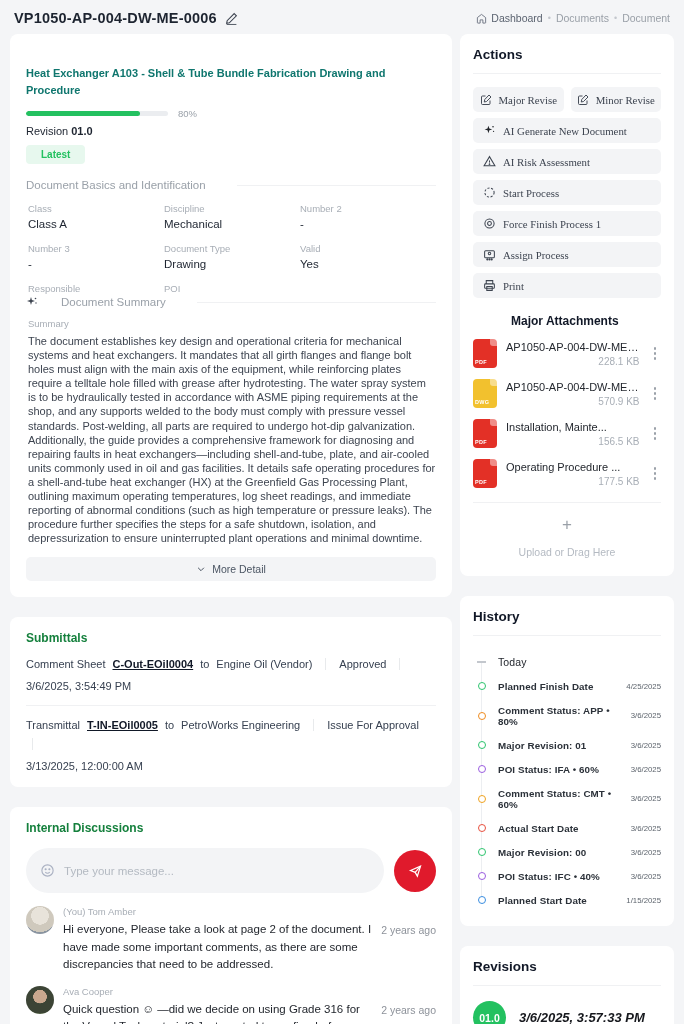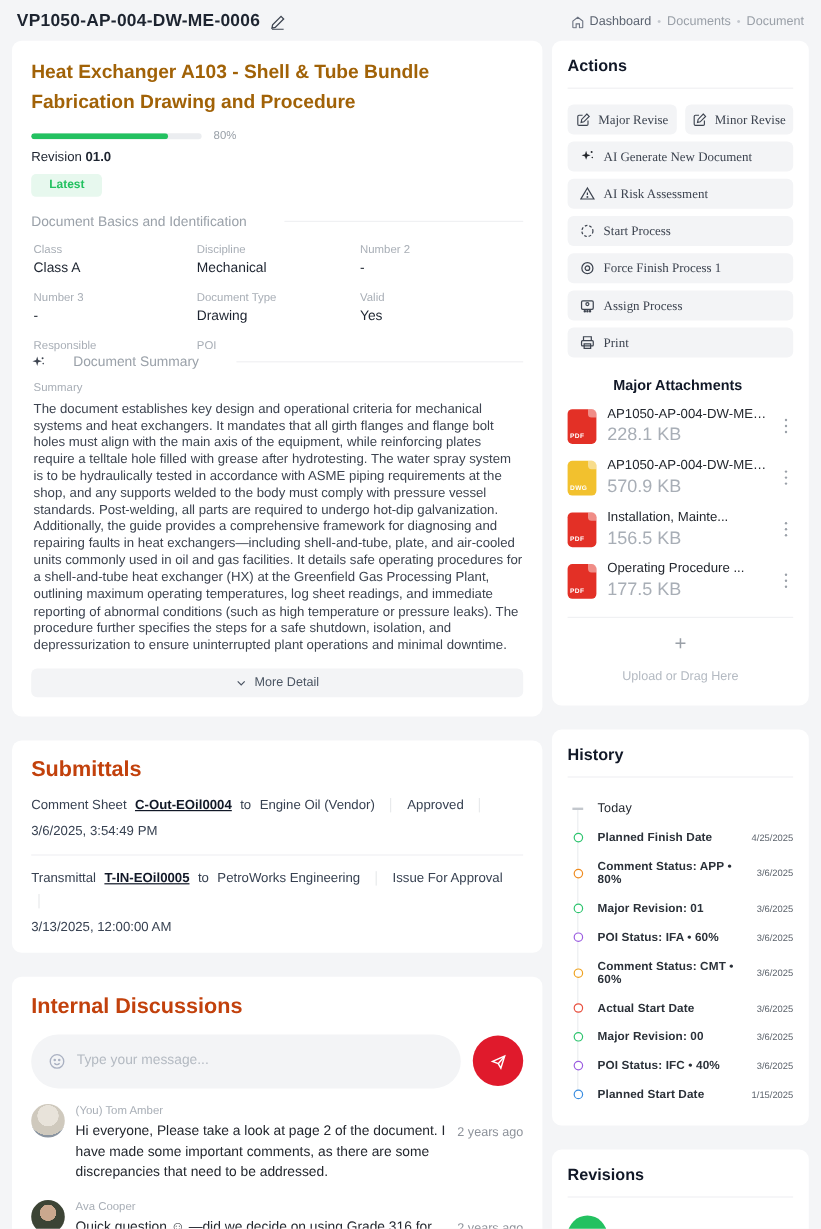--- a/index.html
+++ b/index.html
@@ -18,41 +18,41 @@
   .breadcrumb .bc-home { color:#6b7280; display:flex; align-items:center; gap:4px; }
   .breadcrumb .bc-main { color:#5b6370; }
   .bc-sep { color:#c3c7cd; font-size:9px; }
   
   .content { display:flex; gap:8px; padding:0 10px 10px 10px; align-items:flex-start; }
   .col-left { width:442px; flex:0 0 442px; }
   .col-right { width:214px; flex:0 0 214px; }
   .card { background:#fff; border-radius:8px; margin-bottom:20px; }
   
   .card-doc { padding:15px 16px 16px 16px; }
-  .doc-title { font-size:16px; font-weight:bold; line-height:1.55; color:#a16207; }
+  .doc-title { font-size:11px; font-weight:bold; line-height:1.55; color:#0f766e;margin-top:16px; }
   .progress-row { display:flex; align-items:center; gap:10px; margin-top:9px; }
   .progress-track { width:142px; height:5px; border-radius:3px; background:#ebedf0; overflow:hidden; }
   .progress-fill { height:100%; border-radius:3px; }
   .progress-label { font-size:9.5px; color:#9aa1a9; }
   .revision-line { margin-top:6px; font-size:11px; color:#1d2430; }
   .revision-line b { font-weight:bold; }
   .badge-latest { display:inline-block; margin-top:8px; font-size:10px; padding:4px 15px; border-radius:4px; font-weight:bold; }
   .sec-header { display:flex; align-items:center; margin-top:15px; font-size:11.5px; color:#9aa1a9; gap:23px; }
   .sec-header .sec-line { flex:1; height:1px; background:#f0f1f3; margin-left:8px; }
   .basics-grid { display:grid; grid-template-columns:1fr 1fr 1fr; row-gap:13px; margin-top:12px; padding-left:2px; }
   .field .f-label { font-size:9.5px; color:#a8aeb6; }
   .field .f-value { font-size:11.5px; color:#1d2430; margin-top:4px; }
   .summary-label { font-size:9.5px; color:#a8aeb6; margin-top:10px; padding-left:2px; }
   .summary-text { font-size:11px; line-height:1.28; color:#3d4450; margin-top:5px; padding-left:2px; }
   .more-btn { margin-top:12px; height:24px; background:#f3f4f6; border:none; border-radius:5px; width:100%;
               font-size:10.5px; color:#4b5563; display:flex; align-items:center; justify-content:center; gap:6px; cursor:pointer;
               font-family:"Liberation Sans",sans-serif; }
   
   .card-sub { padding:14px 16px 15px 16px; }
-  .card-h { font-size:18px; font-weight:bold; color:#c2410c; }
+  .card-h { font-size:12px; font-weight:bold; color:#15803d; }
   .sub-row { display:flex; align-items:center; gap:7px; margin-top:13px; font-size:11px; color:#374151; flex-wrap:wrap; }
   .sub-code { font-weight:bold; color:#111827; text-decoration:underline; cursor:pointer; }
   .sub-div { width:1px; height:12px; background:#e8eaec; margin:0 6px; }
   .sub-date { margin-top:10px; font-size:11px; color:#374151; }
   .sub-hr { height:1px; background:#f0f1f3; margin-top:13px; }
   
   .card-disc { padding:14px 16px 14px 16px; }
   .chat-row { display:flex; align-items:center; gap:10px; margin-top:13px; }
   .chat-input-wrap { flex:1; background:#f3f4f6; border-radius:23px; height:45px; display:flex; align-items:center; padding:0 14px; gap:9px; }
   .chat-input { border:none; outline:none; background:transparent; flex:1; font-size:11.5px; color:#374151; font-family:"Liberation Sans",sans-serif; }
@@ -75,21 +75,21 @@
            font-size:10.8px; color:#3d4450; padding:0 10px; cursor:pointer; font-family:Liberation Serif, serif; white-space:nowrap; }
   .a-btn.half { flex:1; justify-content:center; padding:0 4px; }
   .a-btn.full { width:100%; margin-top:6px; justify-content:flex-start; }
   .attach-h { font-size:12px; font-weight:bold; margin-top:16px; color:#111827;padding-left:38px; }
   .attach-row { display:flex; align-items:center; gap:9px; margin-top:11px; }
   .file-icon { width:24px; height:29px; border-radius:4px; position:relative; flex:0 0 24px; }
   .file-fold { position:absolute; top:0; right:0; width:7px; height:7px; background:#fff; opacity:.45; border-bottom-left-radius:3px; }
   .file-kind { position:absolute; bottom:3px; left:2px; font-size:5.5px; font-weight:bold; color:#fff; letter-spacing:.3px; }
   .attach-meta { flex:1; min-width:0; }
   .attach-name { font-size:11px; color:#23272e; white-space:nowrap; overflow:hidden; text-overflow:ellipsis; }
-  .attach-size { font-size:15px; color:#a8aeb6; margin-top:3px; }
+  .attach-size { font-size:10px; color:#a8aeb6; margin-top:3px;text-align:right; }
   .kebab { display:flex; flex-direction:column; gap:2.5px; padding:4px 5px; cursor:pointer; }
   .kebab i { width:2.5px; height:2.5px; border-radius:50%; background:#9aa0a8; }
   .upload-hr { height:1px; background:#f0f1f3; margin-top:14px; }
   .upload-zone { text-align:center; padding:13px 0 4px 0; cursor:pointer; }
   .upload-plus { font-size:17px; color:#9aa0a8; line-height:1; }
   .upload-hint { font-size:10.5px; color:#b4bac2; margin-top:13px; }
   
   .timeline { position:relative; margin-top:13px; padding-left:2px; }
   .timeline::before { content:""; position:absolute; left:8px; top:14px; bottom:10px; width:1px; background:#eceef1; }
   .tl-row { display:flex; align-items:center; gap:12px; position:relative; padding:6.5px 0; }

